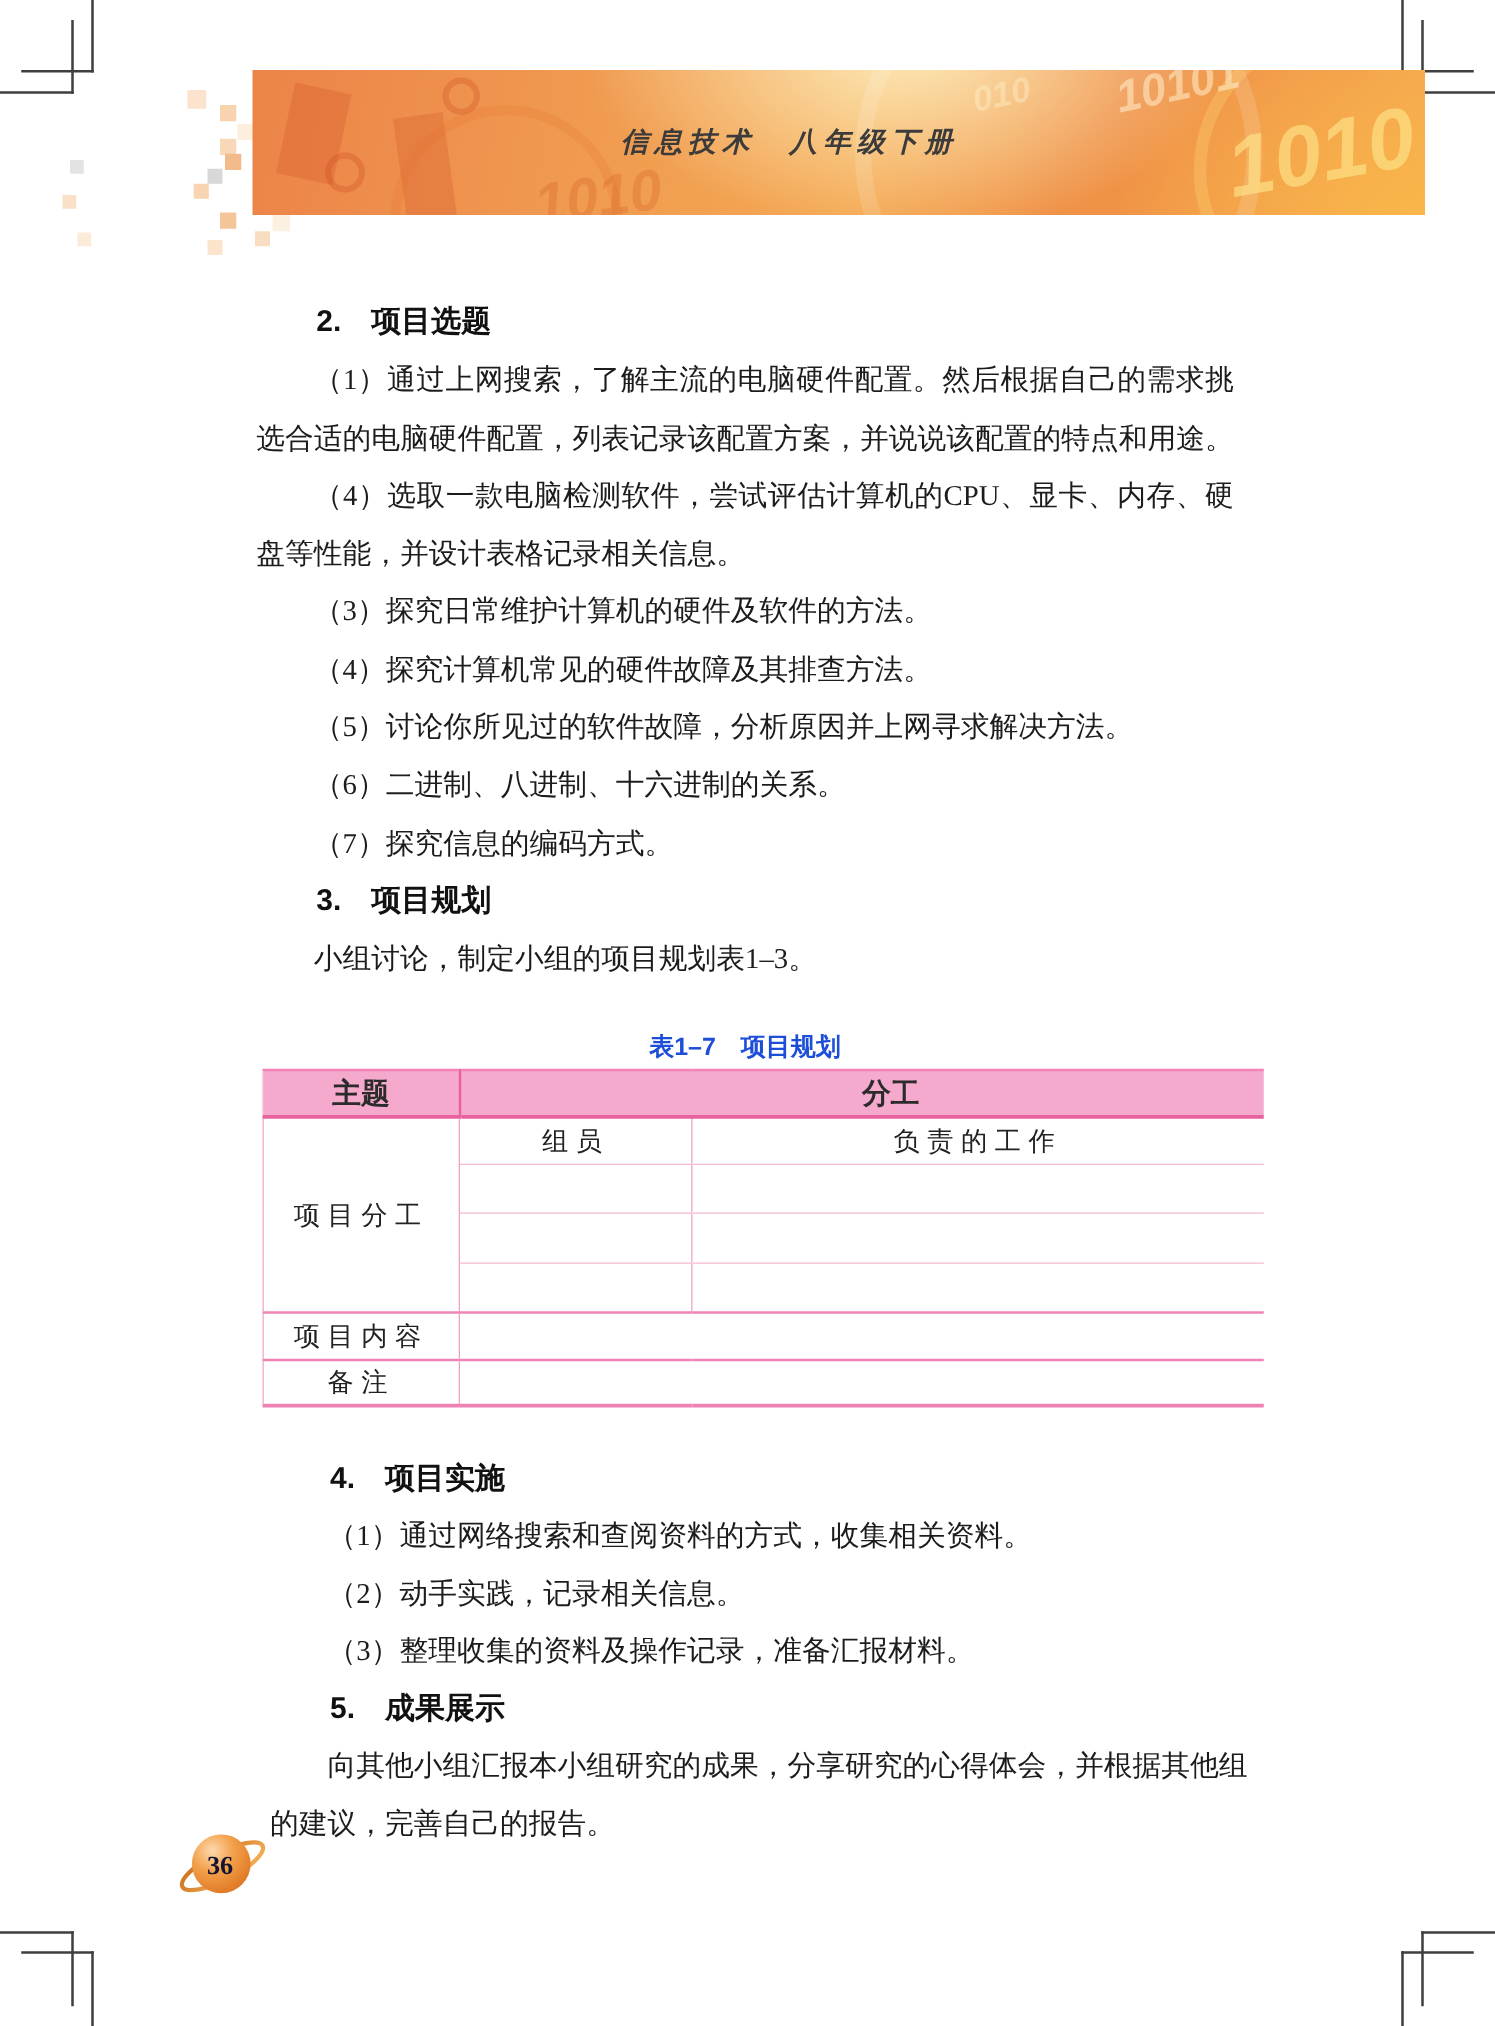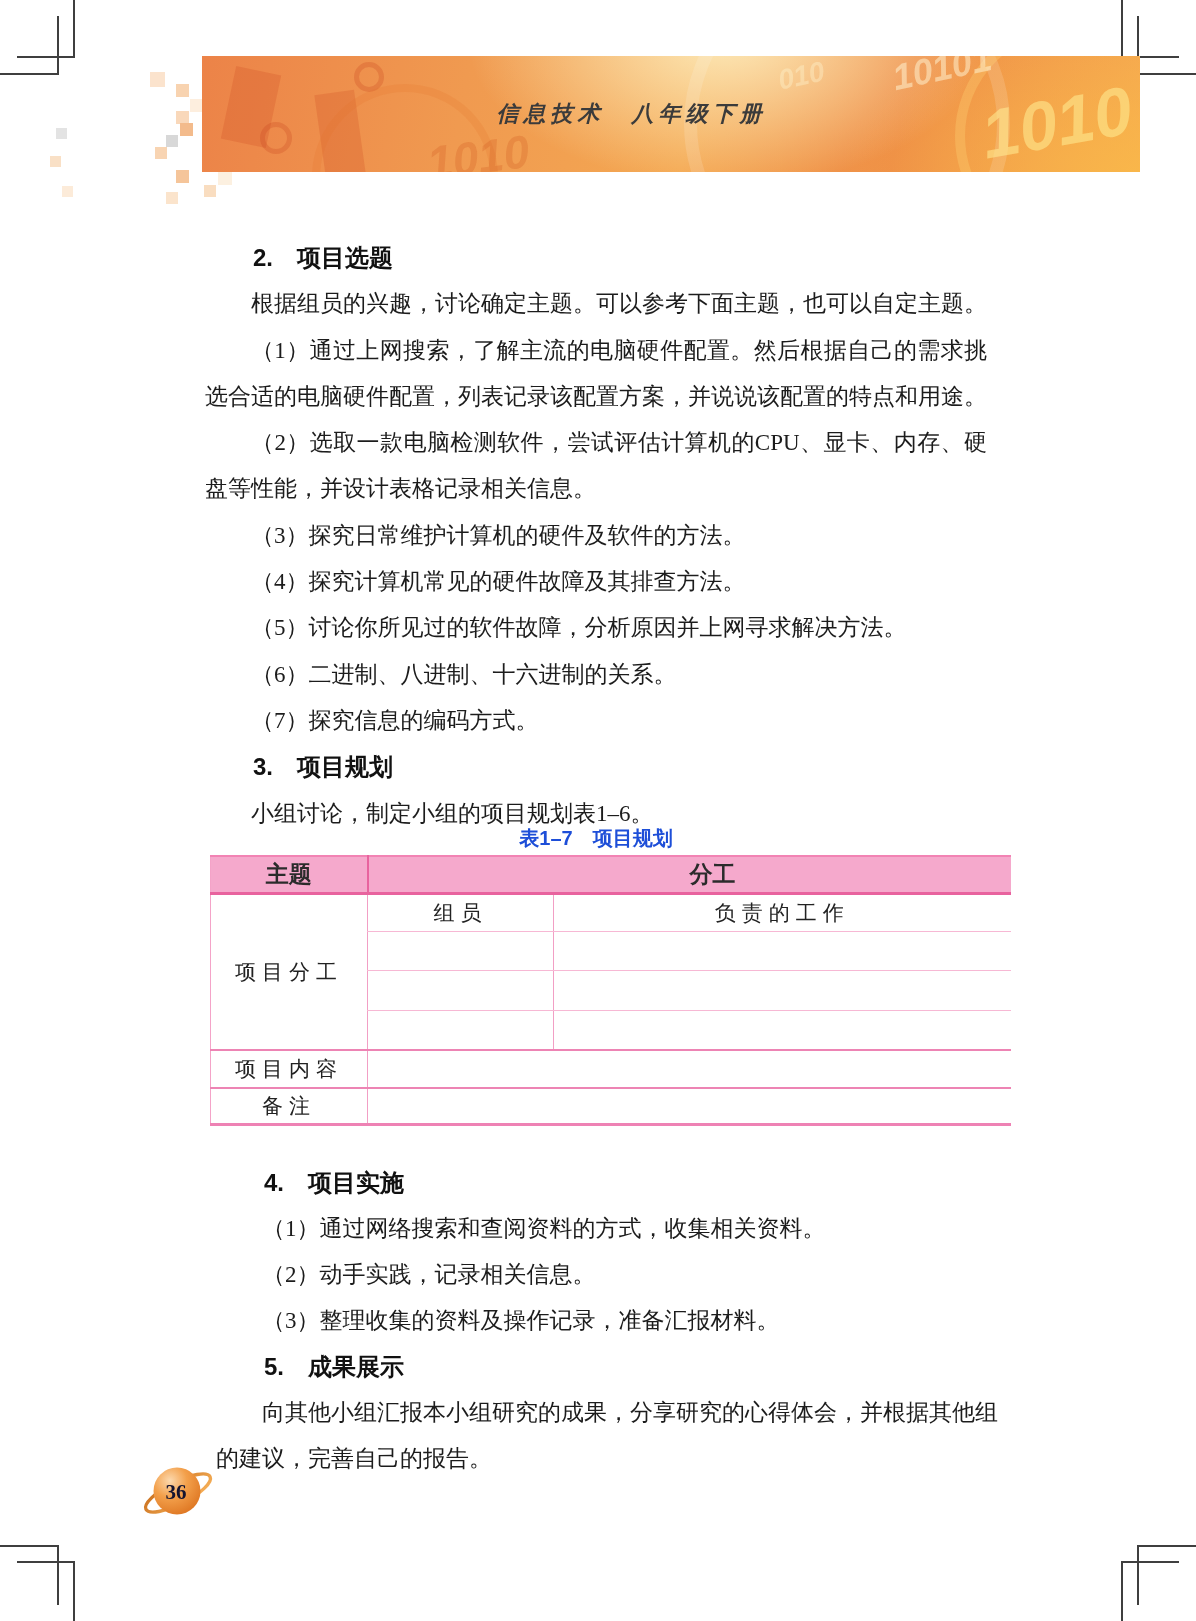--- a/index.html
+++ b/index.html
@@ -154,30 +154,29 @@
   <span class="ring ring3"></span>
   <span class="dg dg1">1010</span>
   <span class="dg dg2">10101</span>
   <span class="dg dg3">010</span>
   <span class="dg dg4">1010</span>
   <div class="banner-title">信息技术　八年级下册</div>
 </div>
 
 <div class="content" id="block1">
   <div class="h">2.　项目选题</div>
-  <p>根据组员的兴趣，讨论确定主题。可以参考下面主题，也可以自定主题。</p>
   <p>（1）通过上网搜索，了解主流的电脑硬件配置。然后根据自己的需求挑选合适的电脑硬件配置，列表记录该配置方案，并说说该配置的特点和用途。</p>
-  <p>（2）选取一款电脑检测软件，尝试评估计算机的CPU、显卡、内存、硬盘等性能，并设计表格记录相关信息。</p>
+  <p>（4）选取一款电脑检测软件，尝试评估计算机的CPU、显卡、内存、硬盘等性能，并设计表格记录相关信息。</p>
   <p>（3）探究日常维护计算机的硬件及软件的方法。</p>
   <p>（4）探究计算机常见的硬件故障及其排查方法。</p>
   <p>（5）讨论你所见过的软件故障，分析原因并上网寻求解决方法。</p>
   <p>（6）二进制、八进制、十六进制的关系。</p>
   <p>（7）探究信息的编码方式。</p>
   <div class="h">3.　项目规划</div>
-  <p>小组讨论，制定小组的项目规划表1–6。</p>
+  <p>小组讨论，制定小组的项目规划表1–3。</p>
 </div>
 
 <div class="tbl-caption">表1–7　项目规划</div>
 
 <table class="plan">
   <colgroup>
       <col class="c1">
       <col class="c2">
       <col class="c3">
     </colgroup>

